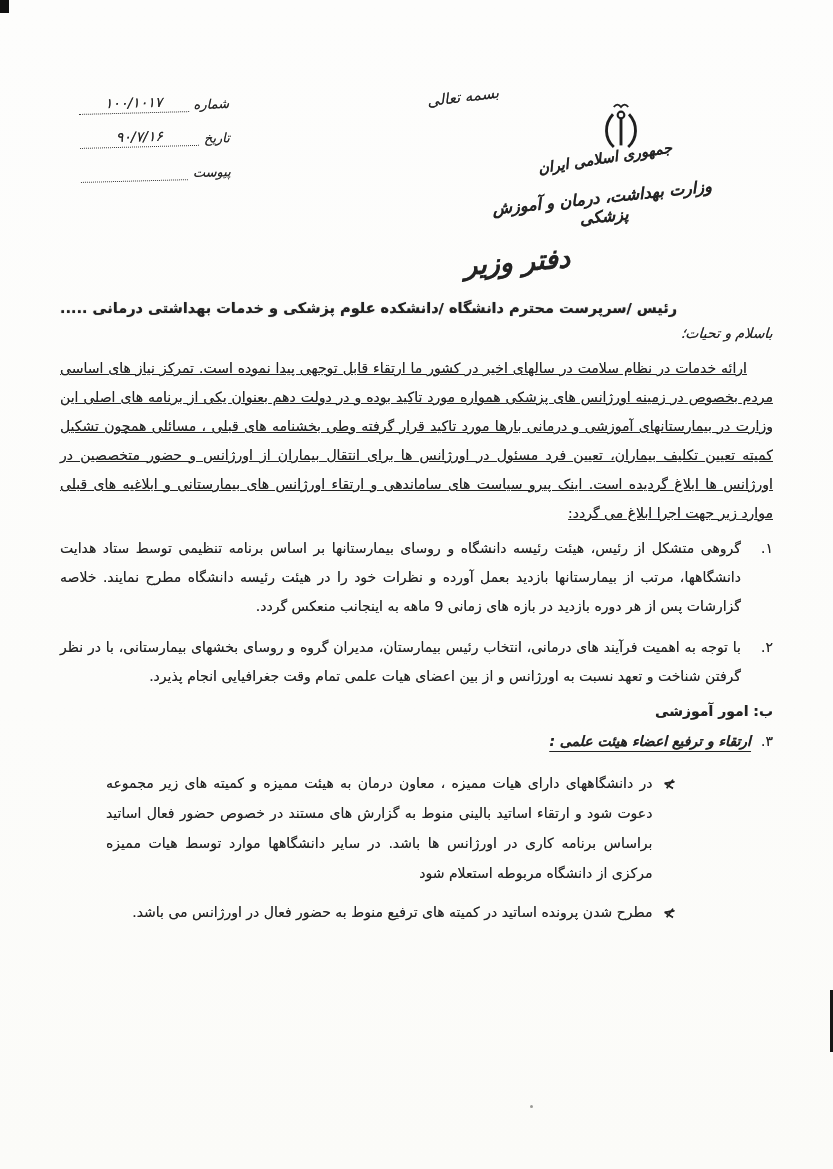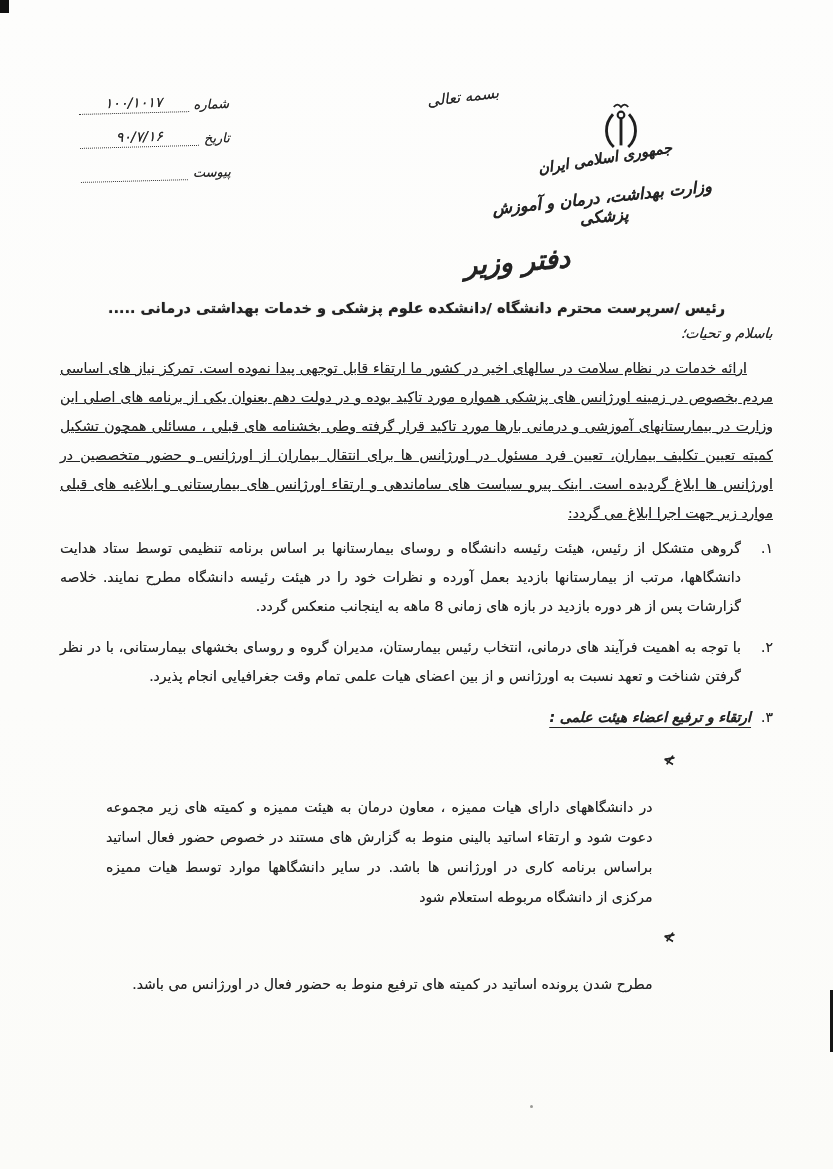--- a/index.html
+++ b/index.html
@@ -29,35 +29,35 @@
   .emblem{position:absolute;top:100px;left:597px;width:48px;height:54px;}
   .org1{position:absolute;top:150px;left:520px;width:170px;text-align:center;
     font-size:14.5px;font-weight:700;font-style:italic;transform:rotate(-9deg);letter-spacing:1px;}
   .org2{position:absolute;top:188px;left:478px;width:250px;text-align:center;
     font-size:16px;font-weight:700;font-style:italic;transform:rotate(-6deg);letter-spacing:1px;}
   .office{position:absolute;top:246px;left:402px;width:230px;text-align:center;
     font-size:27px;font-weight:600;font-style:italic;transform:rotate(-4deg);letter-spacing:3px;}
 
   
   .body{position:absolute;top:300px;left:60px;width:713px;direction:rtl;font-size:14px;}
-  .addressee{font-weight:700;font-size:14.5px;text-align:center;margin-bottom:9px;
+  .addressee{font-weight:700;font-size:14.5px;text-align:left;margin-bottom:9px;
     text-shadow:0 0 .8px rgba(20,20,20,.7);}
   .salutation{font-style:italic;font-size:14px;margin-bottom:13px;}
   .intro{line-height:2.07;text-align:justify;text-indent:26px;margin:0 0 6px 0;text-decoration:underline;}
   .sec-title{font-weight:600;margin:9px 0 8px 0;}
   .list-item{display:flex;gap:10px;line-height:2.07;margin-bottom:12px;}
   .list-item .num{min-width:22px;text-align:right;}
   .list-item .txt{flex:1;text-align:justify;}
   .item3-row{display:flex;gap:10px;margin:4px 0 13px 0;line-height:2;}
   .item3-title{font-style:italic;font-weight:600;text-decoration:underline;
     text-underline-offset:5px;letter-spacing:.5px;}
   .bullets{margin:0 96px 0 46px;}
   .bullet-item{display:flex;gap:12px;line-height:2.15;margin-bottom:9px;}
   .bullet-item .mark{font-weight:700;font-size:15px;transform:rotate(12deg);height:22px;}
-  .bullet-item .txt{flex:1;text-align:justify;margin-top:48px;}
+  .bullet-item .txt{flex:1;text-align:justify;}
 </style>
 </head>
 <body>
 
 <div class="page ink">
 
   <div class="corner-artifact"></div>
   <div class="edge-artifact"></div>
   <div class="speck" style="left:530px;top:1105px;"></div>
 
@@ -93,28 +93,29 @@
   <div class="body">
 
     <div class="addressee">رئیس /سرپرست محترم دانشگاه /دانشکده علوم پزشکی و خدمات بهداشتی درمانی .....</div>
     <div class="salutation hand">باسلام و تحیات؛</div>
 
     <p class="intro">ارائه خدمات در نظام سلامت در سالهای اخیر در کشور ما ارتقاء قابل توجهی پیدا نموده است. تمرکز نیاز های اساسی مردم بخصوص در زمینه اورژانس های پزشکی همواره مورد تاکید بوده و در دولت دهم بعنوان یکی از برنامه های اصلی این وزارت در بیمارستانهای آموزشی و درمانی بارها مورد تاکید قرار گرفته وطی بخشنامه های قبلی ، مسائلی همچون تشکیل کمیته تعیین تکلیف بیماران، تعیین فرد مسئول در اورژانس ها برای انتقال بیماران از اورژانس و حضور متخصصین در اورژانس ها ابلاغ گردیده است. اینک پیرو سیاست های ساماندهی و ارتقاء اورژانس های بیمارستانی و ابلاغیه های قبلی موارد زیر جهت اجرا ابلاغ می گردد:</p>
 
 
     <div class="list-item">
       <span class="num">۱.</span>
-      <span class="txt">گروهی متشکل از رئیس، هیئت رئیسه دانشگاه و روسای بیمارستانها بر اساس برنامه تنظیمی توسط ستاد هدایت دانشگاهها، مرتب از بیمارستانها بازدید بعمل آورده و نظرات خود را در هیئت رئیسه دانشگاه مطرح نمایند. خلاصه گزارشات پس از هر دوره بازدید در بازه های زمانی 8 ماهه به اینجانب منعکس گردد.</span>
+      <span class="txt">گروهی متشکل از رئیس، هیئت رئیسه دانشگاه و روسای بیمارستانها بر اساس برنامه تنظیمی توسط ستاد هدایت دانشگاهها، مرتب از بیمارستانها بازدید بعمل آورده و نظرات خود را در هیئت رئیسه دانشگاه مطرح نمایند. خلاصه گزارشات پس از هر دوره بازدید در بازه های زمانی 9 ماهه به اینجانب منعکس گردد.</span>
     </div>
 
     <div class="list-item">
       <span class="num">۲.</span>
       <span class="txt">با توجه به اهمیت فرآیند های درمانی، انتخاب رئیس بیمارستان، مدیران گروه و روسای بخشهای بیمارستانی، با در نظر گرفتن شناخت و تعهد نسبت به اورژانس و از بین اعضای هیات علمی تمام وقت جغرافیایی انجام پذیرد.</span>
     </div>
 
+    <div class="sec-title">ب: امور آموزشی</div>
 
     <div class="item3-row">
       <span class="num">۳.</span>
       <span class="item3-title">ارتقاء و ترفیع اعضاء هیئت علمی :</span>
     </div>
 
     <div class="bullets">
       <div class="bullet-item">
         <span class="mark">≯</span>
         <span class="txt">در دانشگاههای دارای هیات ممیزه ، معاون درمان به هیئت ممیزه و کمیته های زیر مجموعه دعوت شود و ارتقاء اساتید بالینی منوط به گزارش های مستند در خصوص حضور فعال اساتید براساس برنامه کاری در اورژانس ها باشد. در سایر دانشگاهها موارد توسط هیات ممیزه مرکزی از دانشگاه مربوطه استعلام شود</span>

